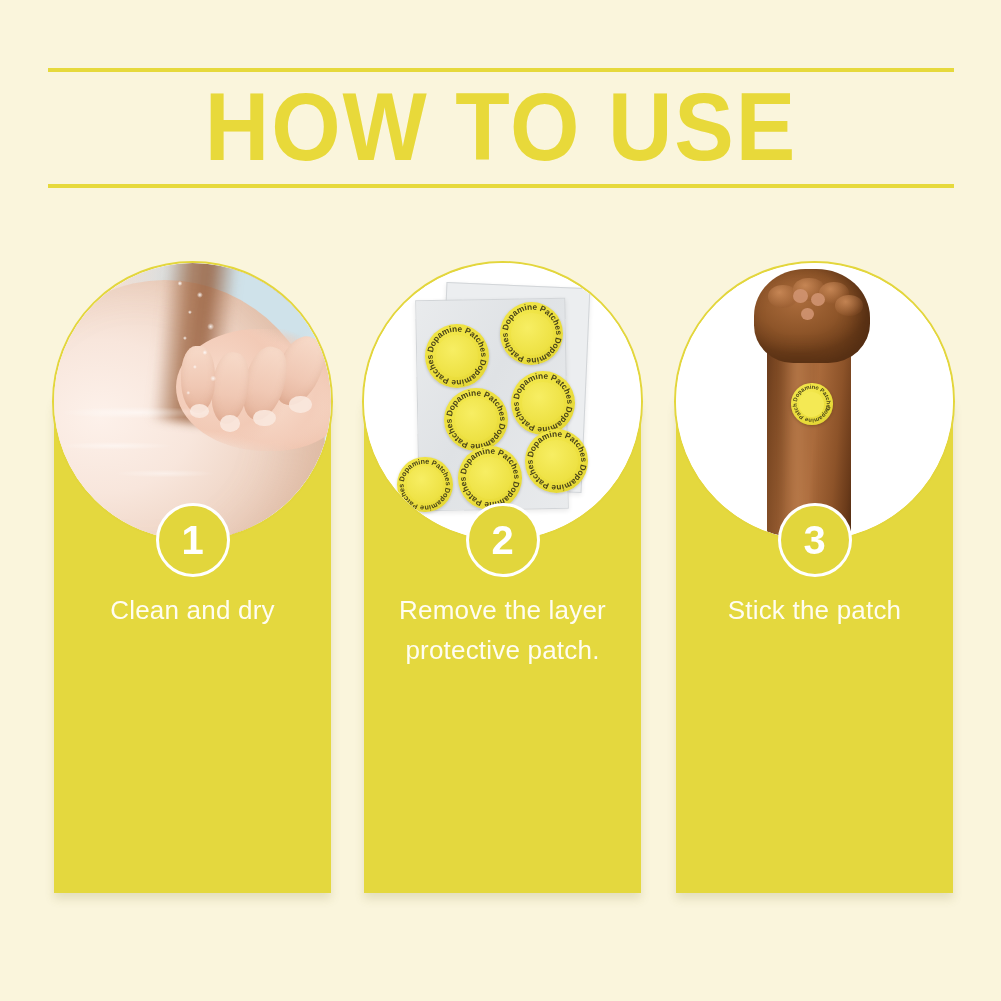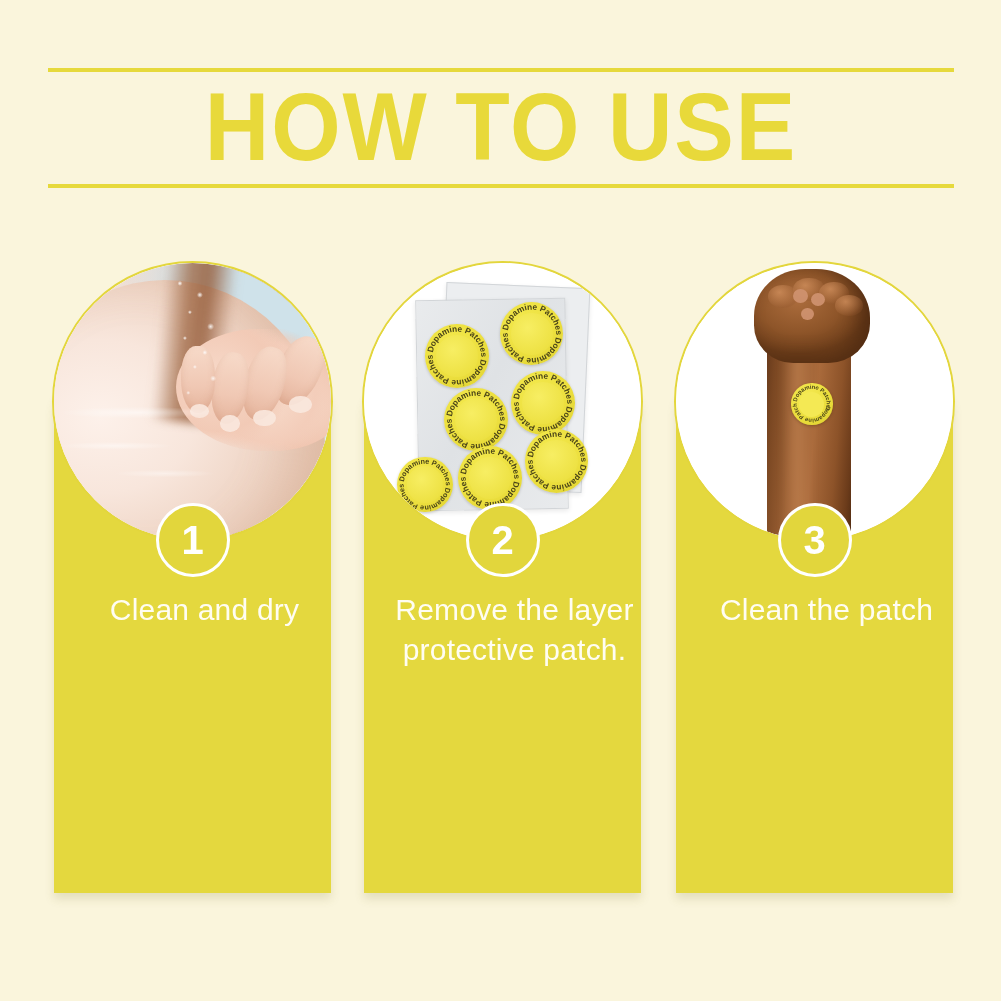--- a/index.html
+++ b/index.html
@@ -305,27 +305,27 @@
     font-size: 40px;
     font-weight: bold;
     line-height: 1;
     font-family: "Liberation Sans", "DejaVu Sans", sans-serif;
     user-select: none;
   }
 
   
   .caption {
     position: absolute;
-    left: 12px;
+    left: 0;
     top: 207px;
     width: 100%;
     padding: 0 6px;
     text-align: center;
     color: #FFFDF2;
-    font-size: 30px;
+    font-size: 26px;
     line-height: 40px;
     font-weight: 300;
     letter-spacing: 0.2px;
     user-select: none;
   }
   .caption .ln { display: block; white-space: nowrap; }
 </style>
 </head>
 <body>
 
@@ -492,19 +492,19 @@
                 <text font-size="14" font-weight="bold" fill="#5a5320"><textPath href="#cw" startOffset="52%">Dopamine Patches</textPath></text>
               </svg>
             </div>
           </div>
         </div>
       </div>
       <div class="badge">
         <span class="badge-num">3</span>
       </div>
       <div class="caption">
-        <span class="ln">Clean the patch</span>
+        <span class="ln">Stick the patch</span>
         <span class="ln"></span>
       </div>
     </div>
 
   </div>
 </div>
 
 </body></html>

